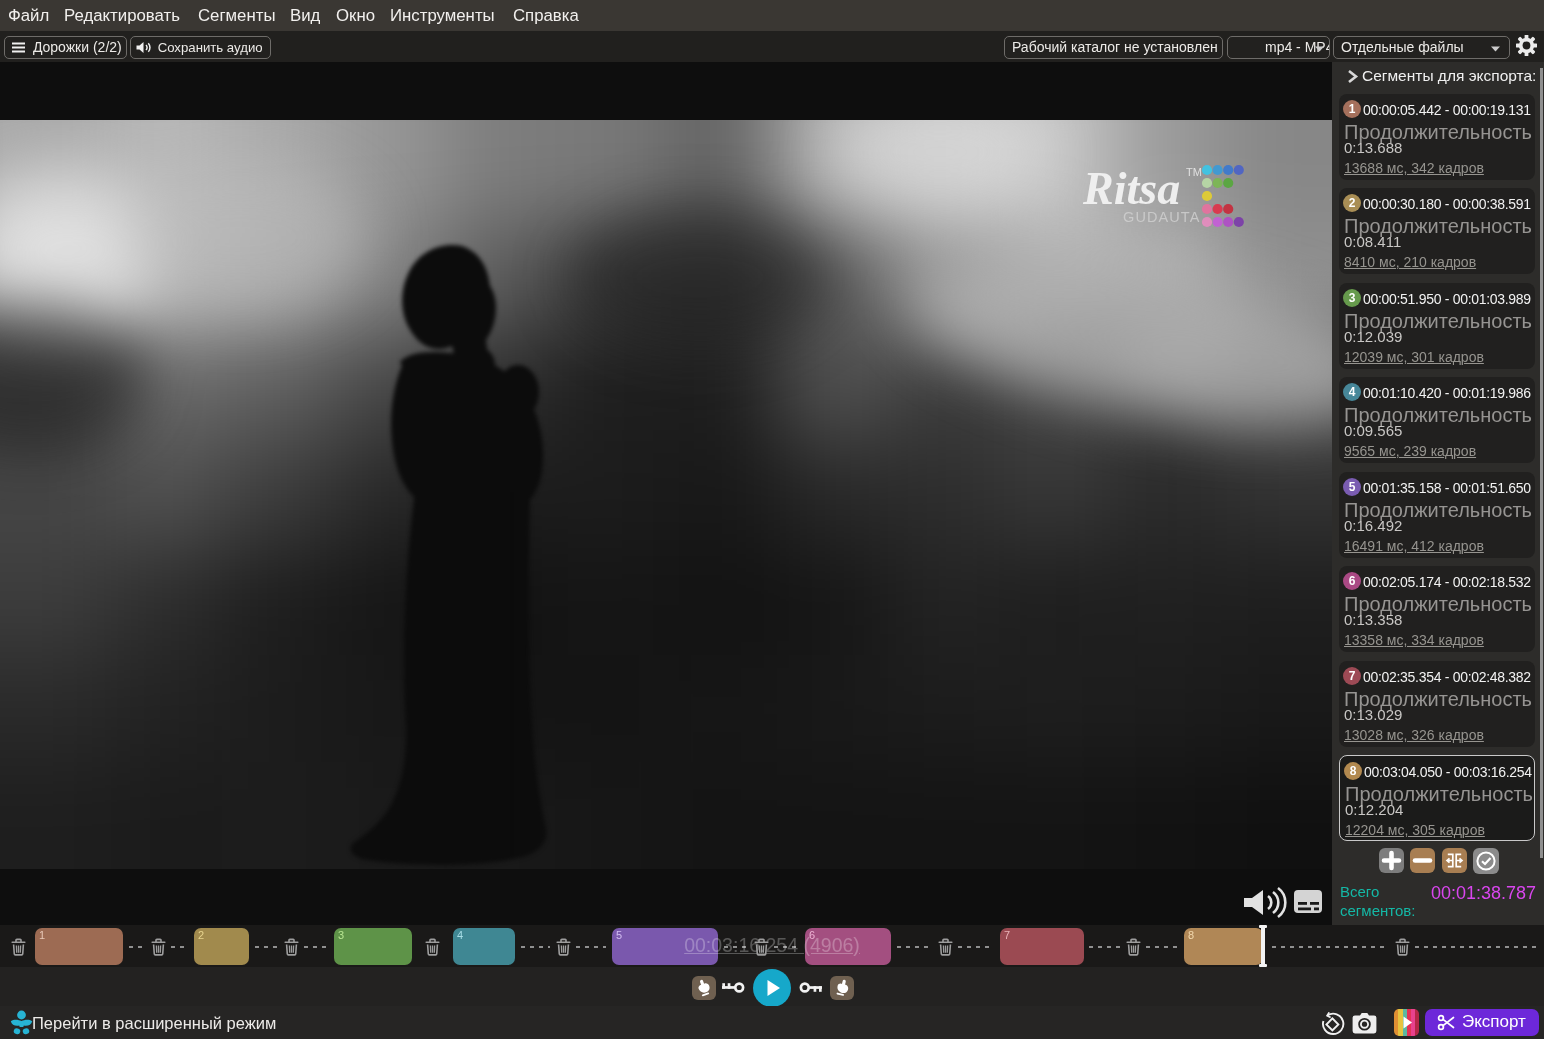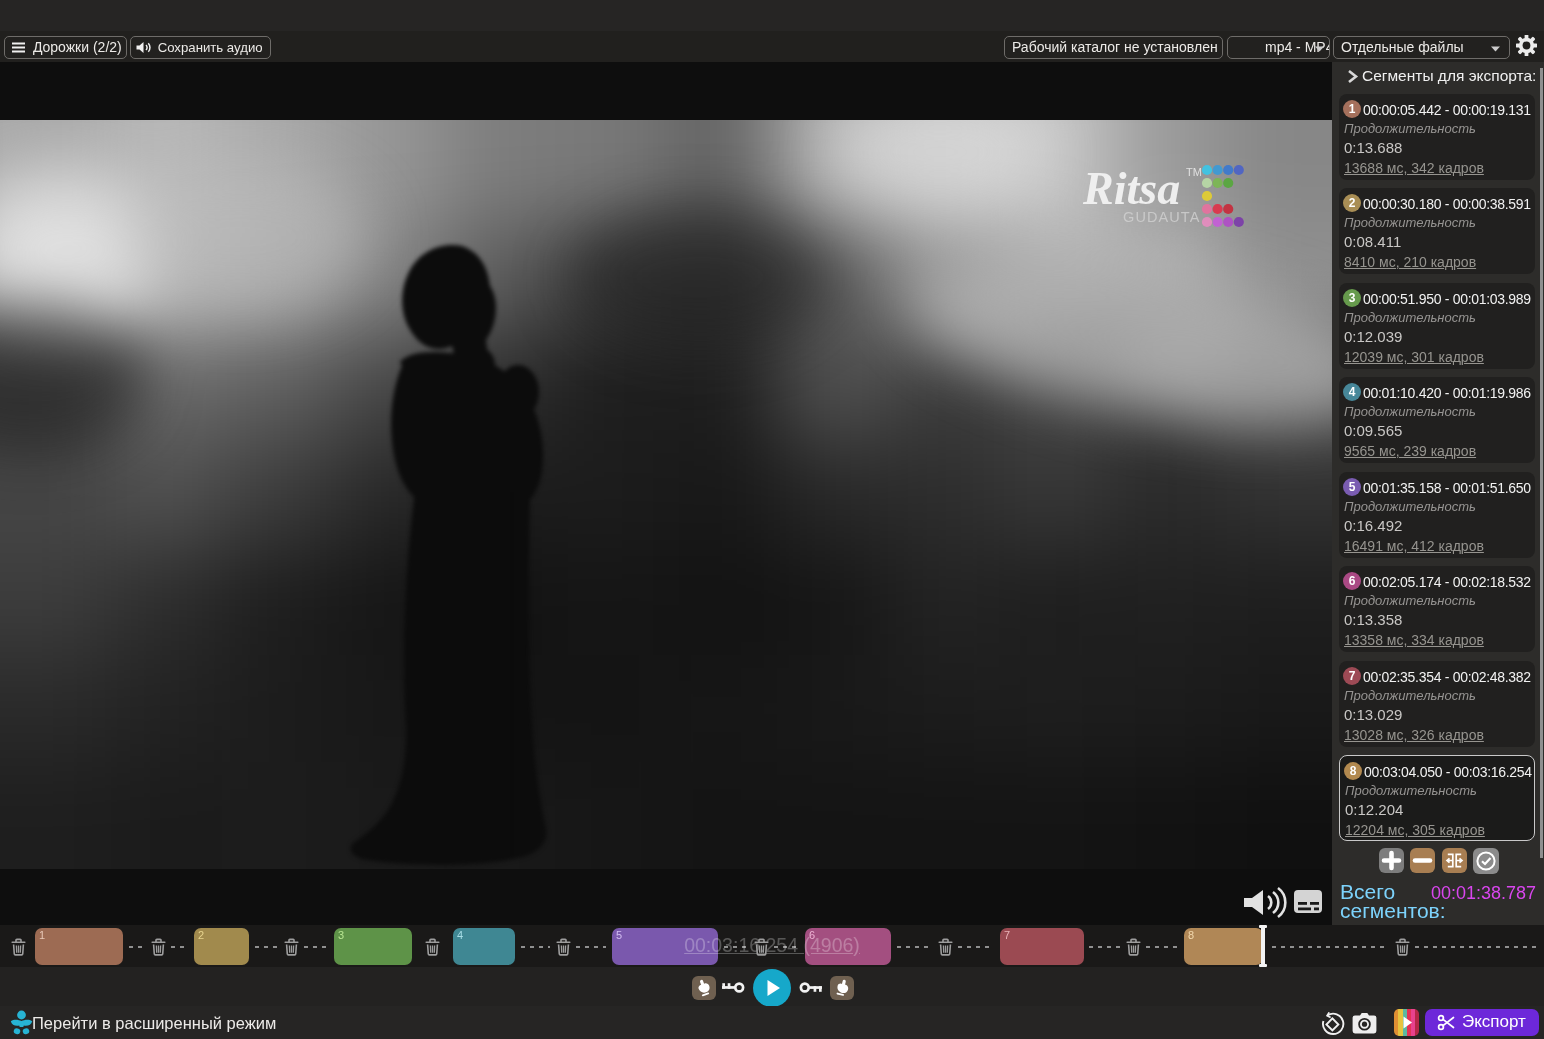--- a/index.html
+++ b/index.html
@@ -23,40 +23,49 @@
   #player { left:0; top:62px; width:1332px; height:863px; background:#0e0e0e; overflow:hidden; }
 
   
   #sidebar { left:1332px; top:62px; width:212px; height:863px; background:#2d2c2a;
     color:#eee; }
   .card { position:absolute; left:7px; width:196px; height:86px; background:#21201f;
     border-radius:8px; }
   .badge { position:absolute; left:4px; top:6px; width:18px; height:18px; border-radius:50%;
     color:#fff; font-size:12px; font-weight:bold; text-align:center; line-height:18px; }
   .t1 { position:absolute; left:24px; top:8px; font-size:14px; color:#f2f2f2; white-space:nowrap; letter-spacing:-0.3px;}
-  .t2 { position:absolute; left:5px; top:27px; font-size:13px; color:#969492;font-style:italic; }
+  .t2 { position:absolute; left:5px; top:27px; font-size:20px; color:#969492; }
   .t3 { position:absolute; left:5px; top:45px; font-size:15px; color:#c9c7c5; }
   .t4 { position:absolute; left:5px; top:66px; font-size:14px; color:#96948f; white-space:nowrap;text-decoration:underline;}
 
   
   #timeline { left:0; top:925px; width:1544px; height:42px; background:#1a1918; overflow:hidden;}
   .tseg { position:absolute; top:3px; height:37px; border-radius:7px; }
   .tseg b { position:absolute; left:4px; top:1px; font-size:11px; font-weight:normal; }
   .trash { position:absolute; top:13px; }
 
   
   #controls { left:0; top:967px; width:1544px; height:39px; background:#232221; }
 
   
   #bottombar { left:0; top:1006px; width:1544px; height:33px; background:#262524; }
 </style>
 </head>
 <body>
 <div id="app">
 
+  <div id="menubar" class="abs">
+    <span style="left:8px">Файл</span>
+    <span style="left:64px">Редактировать</span>
+    <span style="left:198px">Сегменты</span>
+    <span style="left:290px">Вид</span>
+    <span style="left:336px">Окно</span>
+    <span style="left:390px">Инструменты</span>
+    <span style="left:513px">Справка</span>
+  </div>
 
   <div id="toolbar" class="abs">
     <div class="tbtn" style="left:4px;width:123px;overflow:hidden;"><svg width="13" height="11" viewBox="0 0 13 11" style="vertical-align:-1px;margin-right:4px;">
           <path d="M0 1.5 H13 M0 5.5 H13 M0 9.5 H13" stroke="#f0f0f0" stroke-width="1.8"></path>
         </svg> Дорожки (2/2)</div>
     <div class="tbtn" style="left:130px;width:141px;overflow:hidden;padding-left:5px;font-size:13.2px;"><svg width="15" height="13" viewBox="0 0 15 13" style="vertical-align:-2px;margin-right:3px;">
           <path d="M0.5 4.5 h3 l4 -3.5 v11 l-4 -3.5 h-3 z" fill="#f0f0f0"></path>
           <path d="M10 4 a 3.4 3.4 0 0 1 0 5 M12.3 2.2 a 6.4 6.4 0 0 1 0 8.6" stroke="#f0f0f0" stroke-width="1.5" fill="none"></path>
         </svg> Сохранить аудио</div>
     <div class="tbtn" style="left:1004px;width:219px;overflow:hidden;">Рабочий каталог не установлен</div>
@@ -318,21 +327,21 @@
       <div class="t3">0:13.029</div>
       <div class="t4">13028 мс, 326 кадров</div>
     </div>
     <div class="card" style="top:693px;border:1px solid #c9c9c9;background:#1b1b1a;">
       <div class="badge" style="background:#b2894f;">8</div>
       <div class="t1">00:03:04.050 - 00:03:16.254</div>
       <div class="t2">Продолжительность</div>
       <div class="t3">0:12.204</div>
       <div class="t4">12204 мс, 305 кадров</div>
     </div>
-    <div class="abs" style="left:8px;top:820px;width:196px;height:43px;color:#7dd3fc;font-size:21px;line-height:19px;">Всего<br>сегментов:</div>
+    <div class="abs" style="left:8px;top:820px;width:196px;height:43px;color:#14b8a6;font-size:15px;line-height:19px;">Всего<br>сегментов:</div>
     <div class="abs" style="right:8px;top:821px;color:#d946ef;font-size:18px;">00:01:38.787</div>
     <div class="abs" style="left:47px;top:786px;width:25px;height:25px;background:#7d7d7d;border-radius:6px;"><svg width="25" height="25" viewBox="0 0 25 25">
           <path d="M12.5 5 V20 M5 12.5 H20" stroke="#fff" stroke-width="4.6" stroke-linecap="round"></path>
         </svg></div>
     <div class="abs" style="left:78px;top:786px;width:25px;height:25px;background:#a87e52;border-radius:6px;"><svg width="25" height="25" viewBox="0 0 25 25">
           <path d="M5 12.5 H20" stroke="#fff" stroke-width="4.6" stroke-linecap="round"></path>
         </svg></div>
     <div class="abs" style="left:110px;top:786px;width:25px;height:25px;background:#a87e52;border-radius:6px;"><svg width="25" height="25" viewBox="0 0 25 25">
           <g stroke="#fff" stroke-width="1.7" fill="none">
             <path d="M10.8 5.5 V19.5 M10.8 6.3 H5.8 M10.8 18.7 H5.8 M14.2 5.5 V19.5 M14.2 6.3 H19.2 M14.2 18.7 H19.2"></path>

